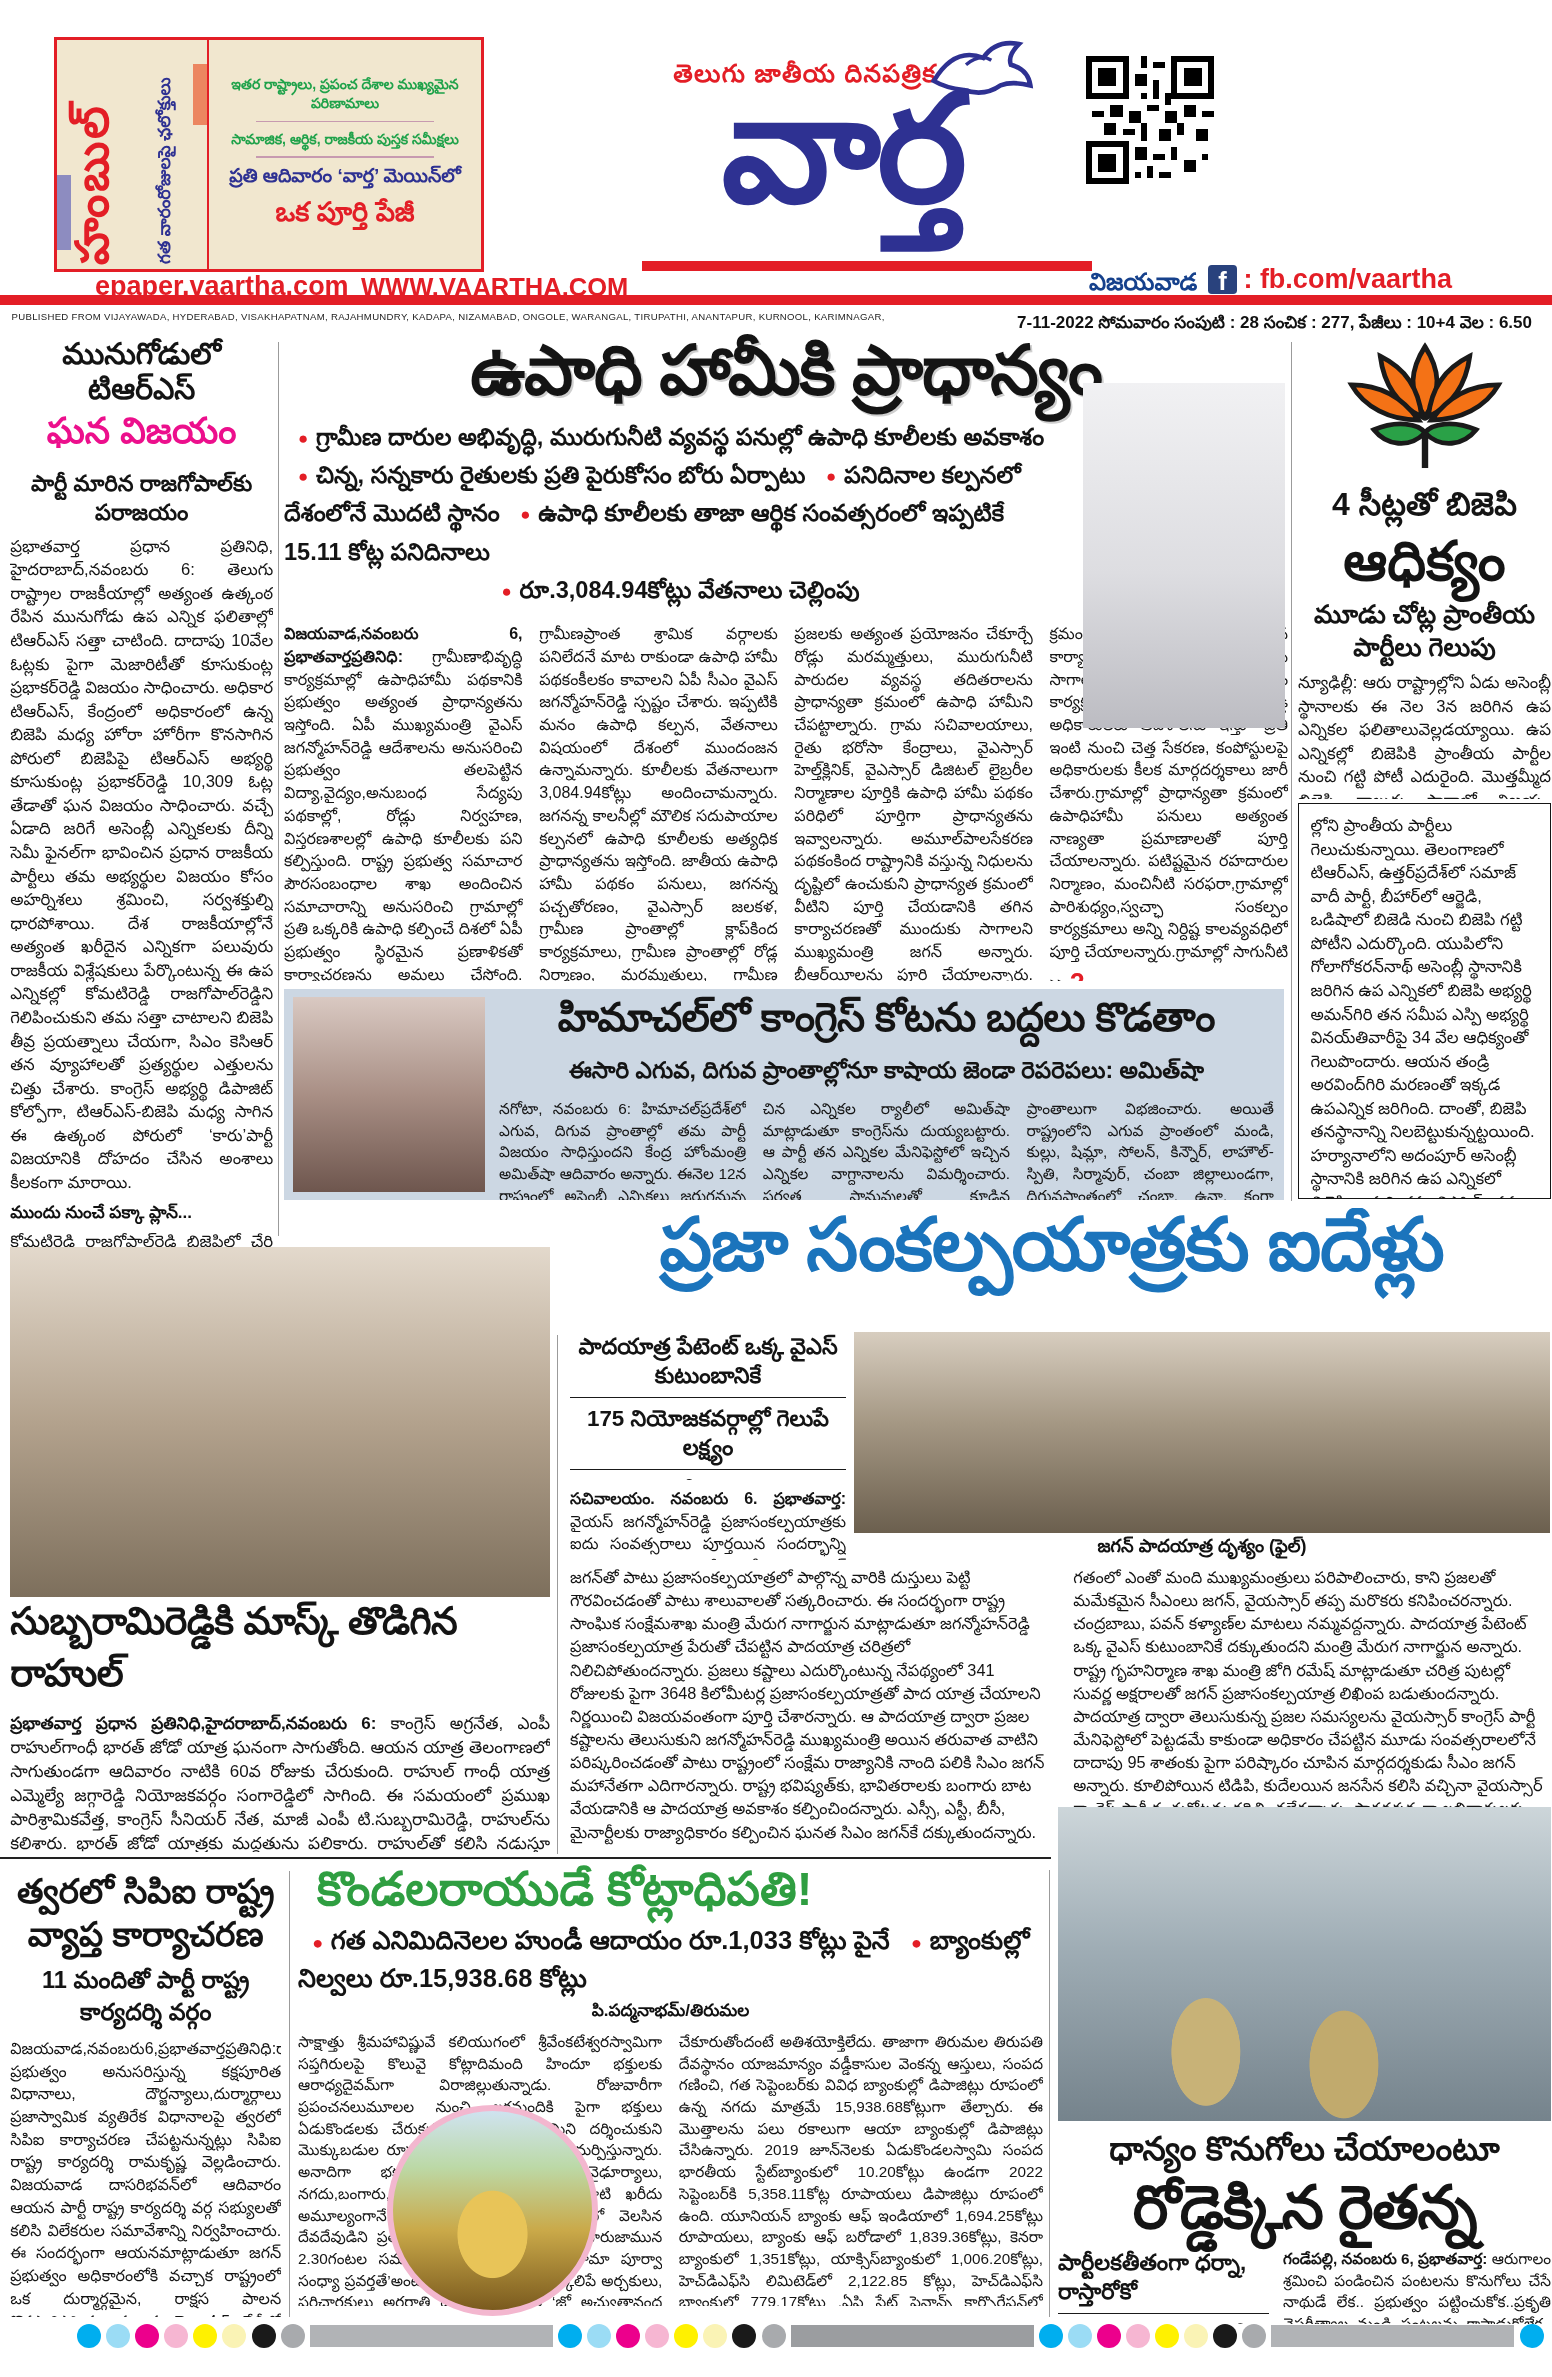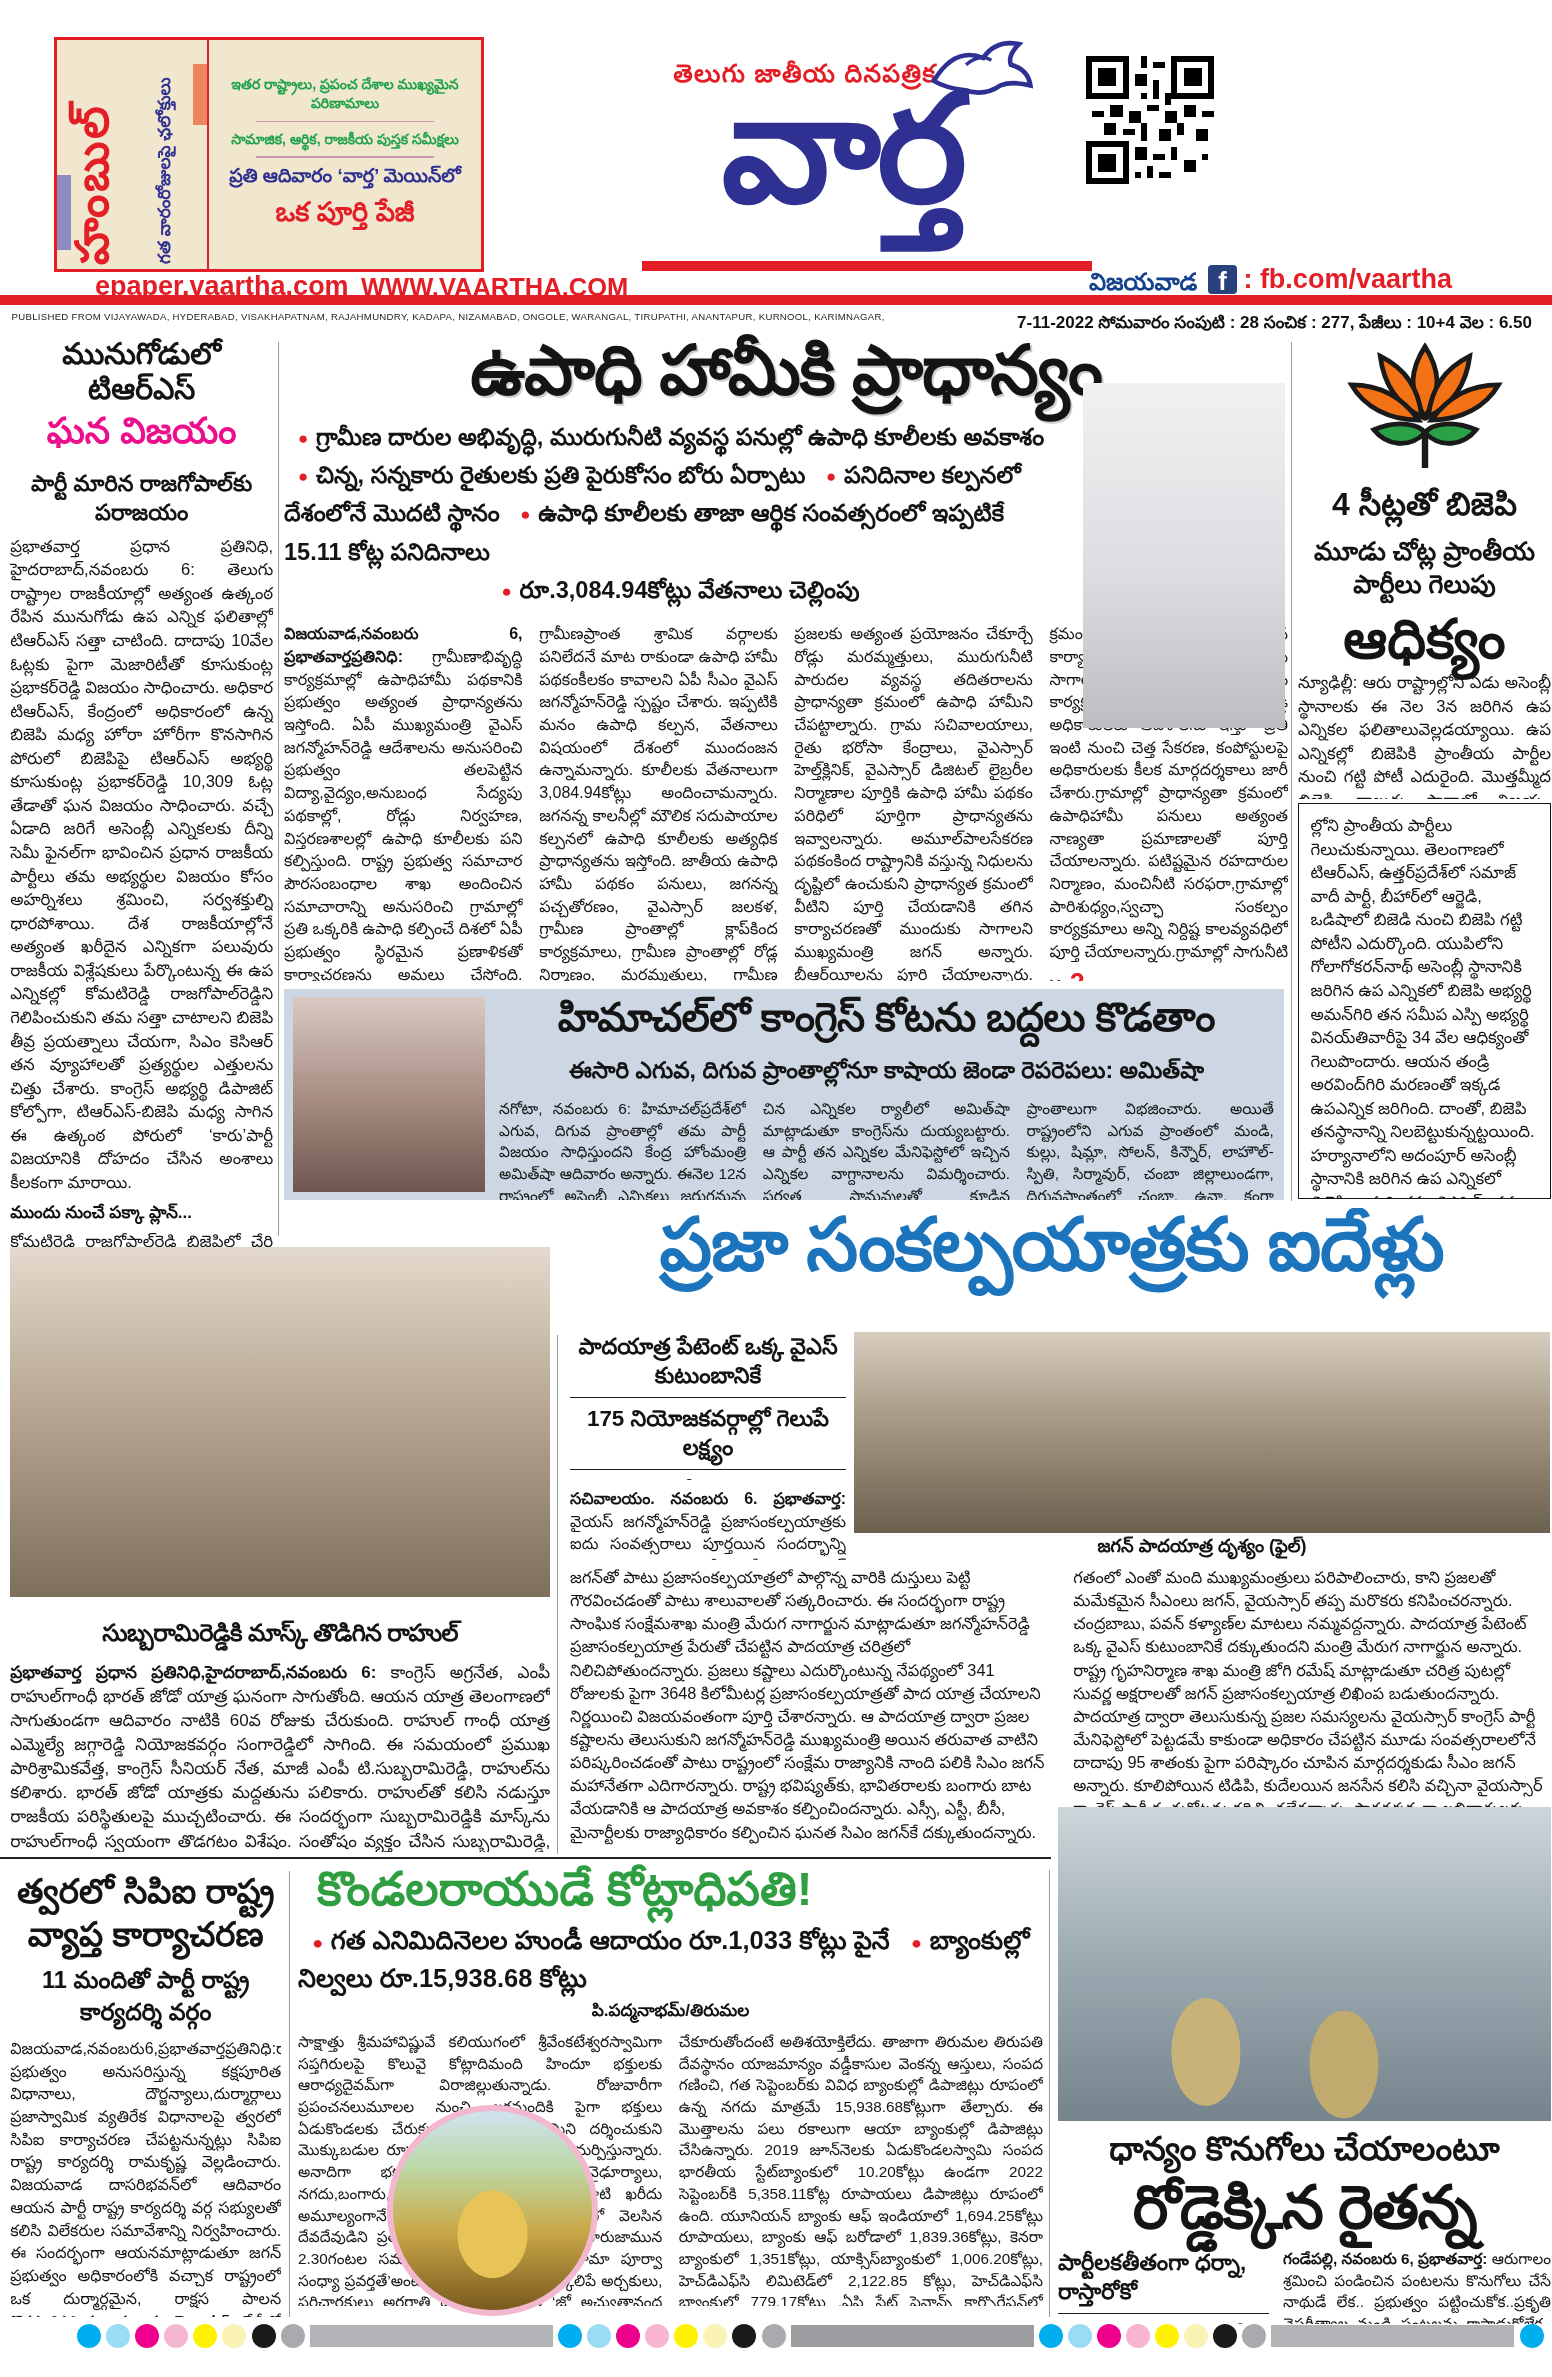--- a/index.html
+++ b/index.html
@@ -216,22 +216,22 @@
         <path d="M22 12 C24 28 32 42 48 50 C46 32 38 20 22 12 Z" fill="#f47216" stroke="#1a1a1a" stroke-width="3"></path>
         <path d="M78 12 C76 28 68 42 52 50 C54 32 62 20 78 12 Z" fill="#f47216" stroke="#1a1a1a" stroke-width="3"></path>
         <path d="M4 30 C12 44 28 52 46 52 C36 38 22 30 4 30 Z" fill="#f47216" stroke="#1a1a1a" stroke-width="3"></path>
         <path d="M96 30 C88 44 72 52 54 52 C64 38 78 30 96 30 Z" fill="#f47216" stroke="#1a1a1a" stroke-width="3"></path>
         <path d="M18 58 C32 52 46 54 50 60 C40 70 26 68 18 58 Z" fill="#2aa147" stroke="#1a1a1a" stroke-width="3"></path>
         <path d="M82 58 C68 52 54 54 50 60 C60 70 74 68 82 58 Z" fill="#2aa147" stroke="#1a1a1a" stroke-width="3"></path>
         <rect x="48" y="60" width="4" height="22" fill="#1a1a1a"></rect>
       </svg>
     </div>
     <div class="h-black ctr" style="font-size:32px;">4 సీట్లతో బిజెపి</div>
+    <div class="h-black ctr" style="font-size:55px;line-height:1.15;">ఆధిక్యం</div>
     <div class="h-black ctr" style="font-size:25.5px;line-height:1.3;margin:5.1px 0 6.4px;">మూడు చోట్ల ప్రాంతీయ పార్టీలు గెలుపు</div>
-    <div class="h-black ctr" style="font-size:55px;line-height:1.15;">ఆధిక్యం</div>
     <div class="body-txt just clip" style="height:128px;">న్యూఢిల్లీ: ఆరు రాష్ట్రాల్లోని ఏడు అసెంబ్లీ స్థానాలకు ఈ నెల 3న జరిగిన ఉప ఎన్నికల ఫలితాలువెల్లడయ్యాయి. ఉప ఎన్నికల్లో బిజెపికి ప్రాంతీయ పార్టీల నుంచి గట్టి పోటీ ఎదురైంది. మొత్తమ్మీద బిజెపి నాలుగు స్థానాల్లో విజయం సాధించగా, మిగతా మూడింటిని ఆయా రాష్ట్రా</div>
     <div class="box clip" style="height:396px;margin-top:3.8px;">
       <span class="body-txt just">ల్లోని ప్రాంతీయ పార్టీలు గెలుచుకున్నాయి. తెలంగాణలో టిఆర్ఎస్, ఉత్తర్‌ప్రదేశ్‌లో సమాజ్ వాదీ పార్టీ, బీహార్‌లో ఆర్జెడి, ఒడిషాలో బిజెడి నుంచి బిజెపి గట్టి పోటీని ఎదుర్కొంది. యుపిలోని గోలాగోకరన్‌నాథ్ అసెంబ్లీ స్థానానికి జరిగిన ఉప ఎన్నికలో బిజెపి అభ్యర్థి అమన్‌గిరి తన సమీప ఎస్పి అభ్యర్థి వినయ్‌తివారీపై 34 వేల ఆధిక్యంతో గెలుపొందారు. ఆయన తండ్రి అరవింద్‌గిరి మరణంతో ఇక్కడ ఉపఎన్నిక జరిగింది. దాంతో, బిజెపి తనస్థానాన్ని నిలబెట్టుకున్నట్టయింది. హర్యానాలోని అదంపూర్ అసెంబ్లీ స్థానానికి జరిగిన ఉప ఎన్నికలో బిజెపి అభ్యర్థి భవ్య బిష్ణోయ్ తన సమీప కాంగ్రెస్ అభ్యర్థి జైప్రకాశ్‌పై విజయం సాధించారు. భజన్‌లాల్ కుమారుడు కుల్దీప్ బిష్ణోయ్ ఎమ్మెల్యే పదవితోపాటు కాంగ్రెస్ పార్టీకి రాజీనామా చేయడంతో ఈ ఉప ఎన్నిక జరిగింది. ఇప్పుడు గెలుపొందిన భవ్య బిష్ణోయ్ తండ్రే కుల్దీప్ బిష్ణోయ్ అన్నది గమనార్హం. బీహార్‌లోని గోపాల్‌గంజ్</span>
       
     </div>
   </div>
 
   <div class="abs strip clip" style="left:284px;top:989px;width:1000px;height:211px;">
     <div class="abs photo ph-shah" style="left:9px;top:7.7px;width:192px;height:195px;"></div>
     <div style="margin-left:215px;padding:6.4px 10.2px 0 0;">
@@ -245,21 +245,21 @@
           
         </div>
       </div>
     </div>
   </div>
 
   <div class="abs blue-head ctr clip" style="left:553px;top:1208px;width:997px;height:121px;">ప్రజా సంకల్పయాత్రకు ఐదేళ్లు</div>
 
   <div class="abs clip" style="left:10.2px;top:1247px;width:540px;height:605px;">
     <div class="photo ph-rahul" style="width:100%;height:350px;"></div>
-    <div class="h-black" style="font-size:24px;margin-top:22px;letter-spacing:-0.6px;text-align:center;">సుబ్బరామిరెడ్డికి మాస్క్ తొడిగిన రాహుల్</div>
+    <div class="h-black" style="font-size:38px;margin-top:3px;letter-spacing:-0.6px;">సుబ్బరామిరెడ్డికి మాస్క్ తొడిగిన రాహుల్</div>
     <div class="body-txt just" style="margin-top:7.7px;font-size:17px;">
       <span class="byline">ప్రభాతవార్త ప్రధాన ప్రతినిధి,హైదరాబాద్,నవంబరు 6:</span>
       <span>కాంగ్రెస్ అగ్రనేత, ఎంపీ రాహుల్‌గాంధీ భారత్ జోడో యాత్ర ఘనంగా సాగుతోంది. ఆయన యాత్ర తెలంగాణలో సాగుతుండగా ఆదివారం నాటికి 60వ రోజుకు చేరుకుంది. రాహుల్ గాంధీ యాత్ర ఎమ్మెల్యే జగ్గారెడ్డి నియోజకవర్గం సంగారెడ్డిలో సాగింది. ఈ సమయంలో ప్రముఖ పారిశ్రామికవేత్త, కాంగ్రెస్ సీనియర్ నేత, మాజీ ఎంపీ టి.సుబ్బరామిరెడ్డి, రాహుల్‌ను కలిశారు. భారత్ జోడో యాత్రకు మద్దతును పలికారు. రాహుల్‌తో కలిసి నడుస్తూ రాజకీయ పరిస్థితులపై ముచ్చటించారు. ఈ సందర్భంగా సుబ్బరామిరెడ్డికి మాస్క్‌ను రాహుల్‌గాంధీ స్వయంగా తొడగటం విశేషం. సంతోషం వ్యక్తం చేసిన సుబ్బరామిరెడ్డి, రాహుల్ గాంధీకి ధన్యవాదాలు తెలిపారు.</span>
     </div>
   </div>
 
   <div class="vr" style="left:557px;top:1335px;height:519px;"></div>
 
   <div class="abs clip" style="left:570px;top:1332px;width:276px;height:148px;">
     <div class="h-black sub-rule ctr" style="font-size:22.4px;line-height:1.3;padding-bottom:6.4px;">పాదయాత్ర పేటెంట్ ఒక్క వైఎస్ కుటుంబానికే</div>

